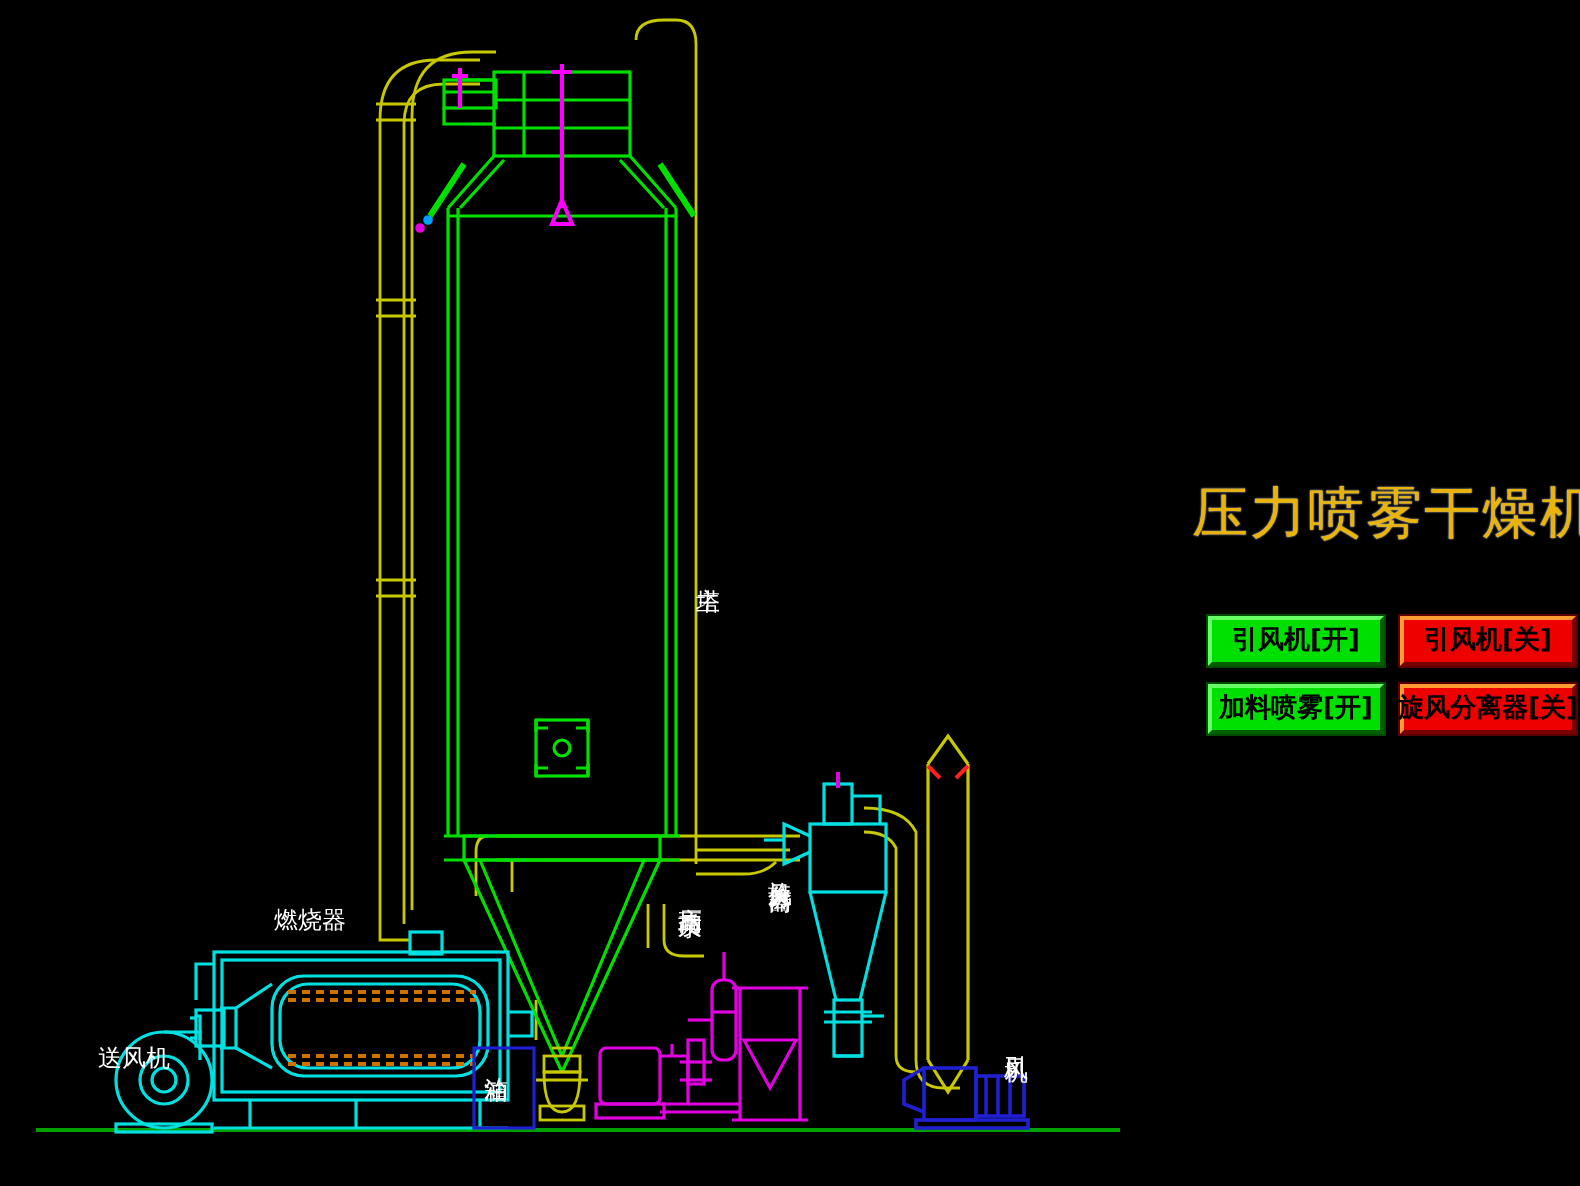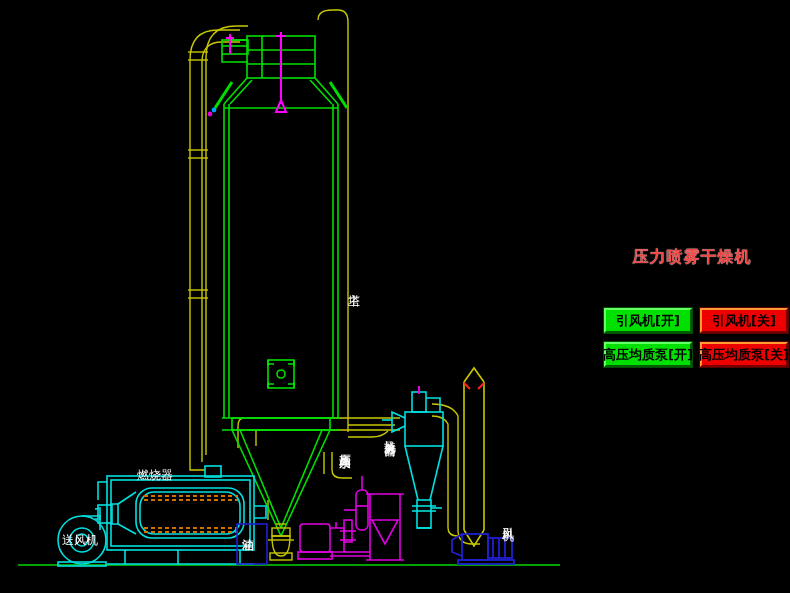--- a/index.html
+++ b/index.html
@@ -3,21 +3,21 @@
 <meta charset="utf-8">
 <style>
   html,body{margin:0;padding:0;background:#000;}
   body{width:790px;height:593px;overflow:hidden;font-family:"DejaVu Sans","Liberation Sans",sans-serif;}
   #stage{position:relative;width:790px;height:593px;background:#000;}
   #diagram{position:absolute;left:0;top:0;width:790px;height:593px;}
 
   
   #panel{position:absolute;left:596px;top:244px;width:192px;height:200px;}
   #panel-title{
-    color:#ef4444;font-size:16px;font-weight:bold;letter-spacing:1px;
+    color:#eab308;font-size:28px;font-weight:normal;letter-spacing:1px;
     text-align:center;white-space:nowrap;line-height:26px;
     font-family:"DejaVu Sans","Liberation Sans",sans-serif;
     text-shadow:0 0 1px #fff;
   }
   #btn-grid{position:absolute;left:8px;top:64px;
      display:grid;grid-template-columns:88px 88px;grid-template-rows:repeat(4,25px);
      column-gap:8px;row-gap:9px;}
   .btn{
     position:relative;display:flex;align-items:center;justify-content:center;
     font-size:13px;font-weight:bold;white-space:nowrap;
@@ -284,31 +284,31 @@
     </g>
 
   </svg>
 
   <div class="lbl v" style="left:347px;top:284px;">主塔</div>
 
   <div class="lbl v" style="left:338px;top:444px;">高压均质泵</div>
 
   <div class="lbl v" style="left:383px;top:431px;">旋风分离器</div>
 
-  <div class="lbl" style="left:137px;top:469px;text-align:center;">燃烧器</div>
-
-  <div class="lbl" style="left:49px;top:534px;margin-left:13px;">送风机</div>
+  <div class="lbl" style="left:137px;top:454px;text-align:center;">燃烧器</div>
+
+  <div class="lbl" style="left:49px;top:523px;">送风机</div>
 
   <div class="lbl v" style="left:241px;top:529px;">油箱</div>
 
   <div class="lbl v" style="left:501px;top:518px;">引风机</div>
 
   <div id="panel">
     <div id="panel-title">压力喷雾干燥机</div>
     <div id="btn-grid">
         <div class="btn on">引风机[开]</div>
         <div class="btn off">引风机[关]</div>
-        <div class="btn on">高压均质泵[开]</div>
-        <div class="btn off">高压均质泵[关]</div>
+        <div class="btn on">加料喷雾[开]</div>
+        <div class="btn off">旋风分离器[关]</div>
       </div>
   </div>
 
 </div>
 
 </body></html>

